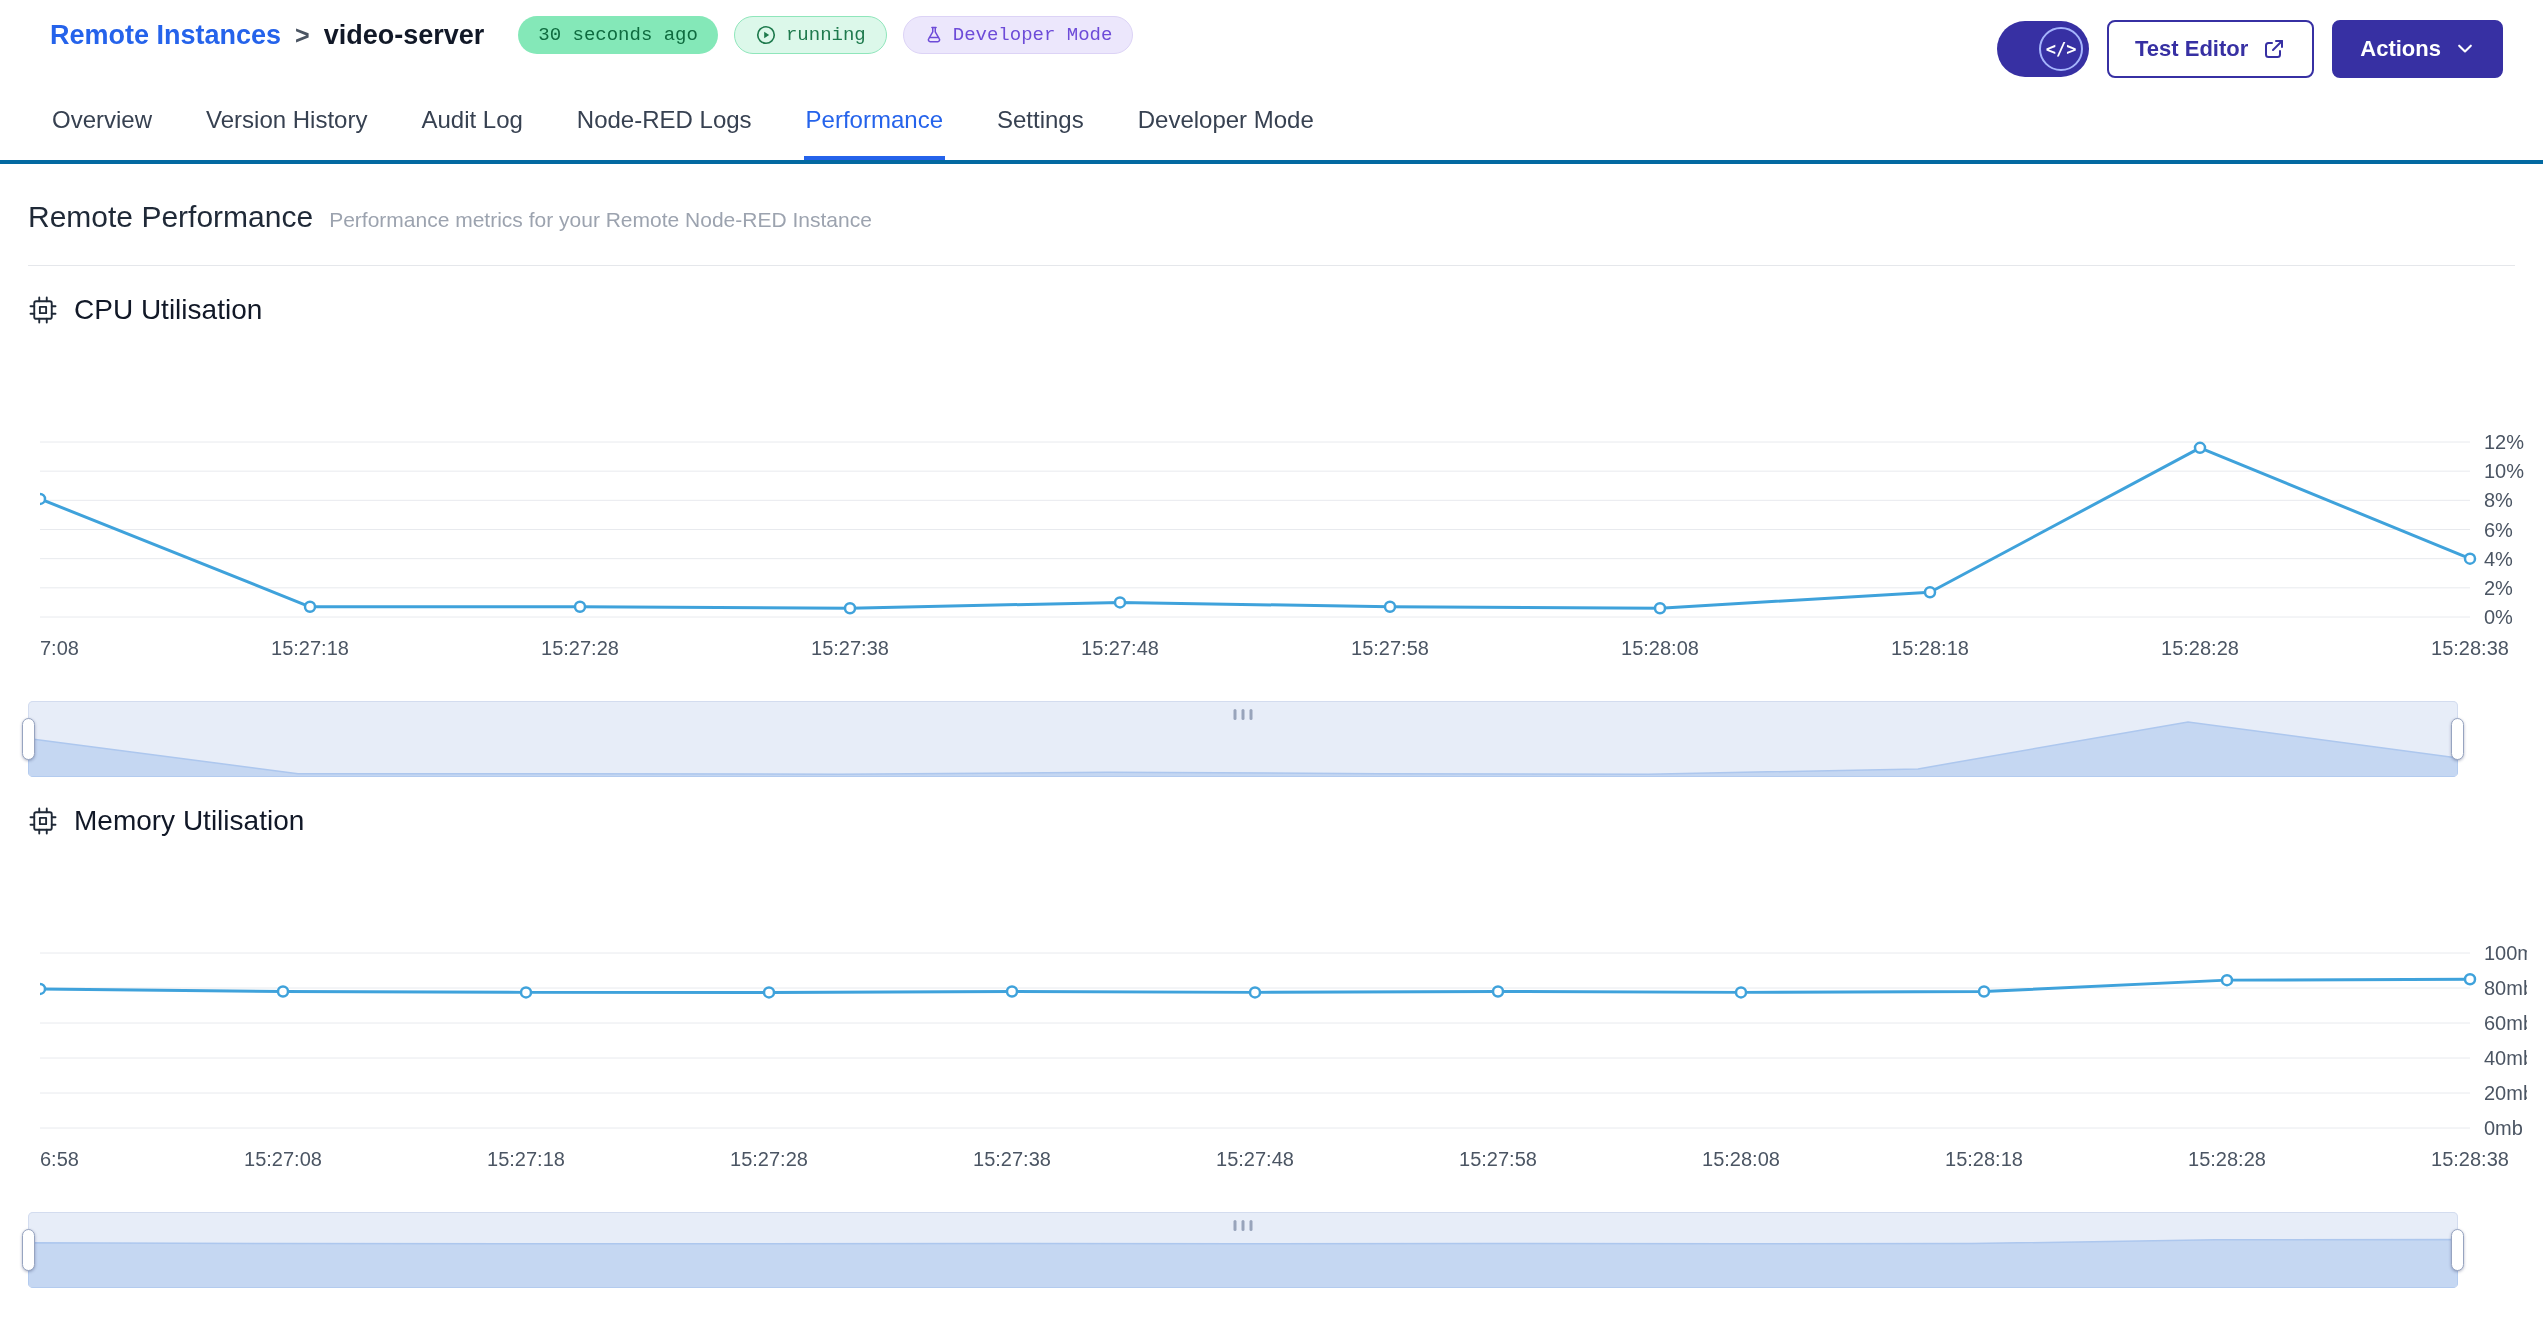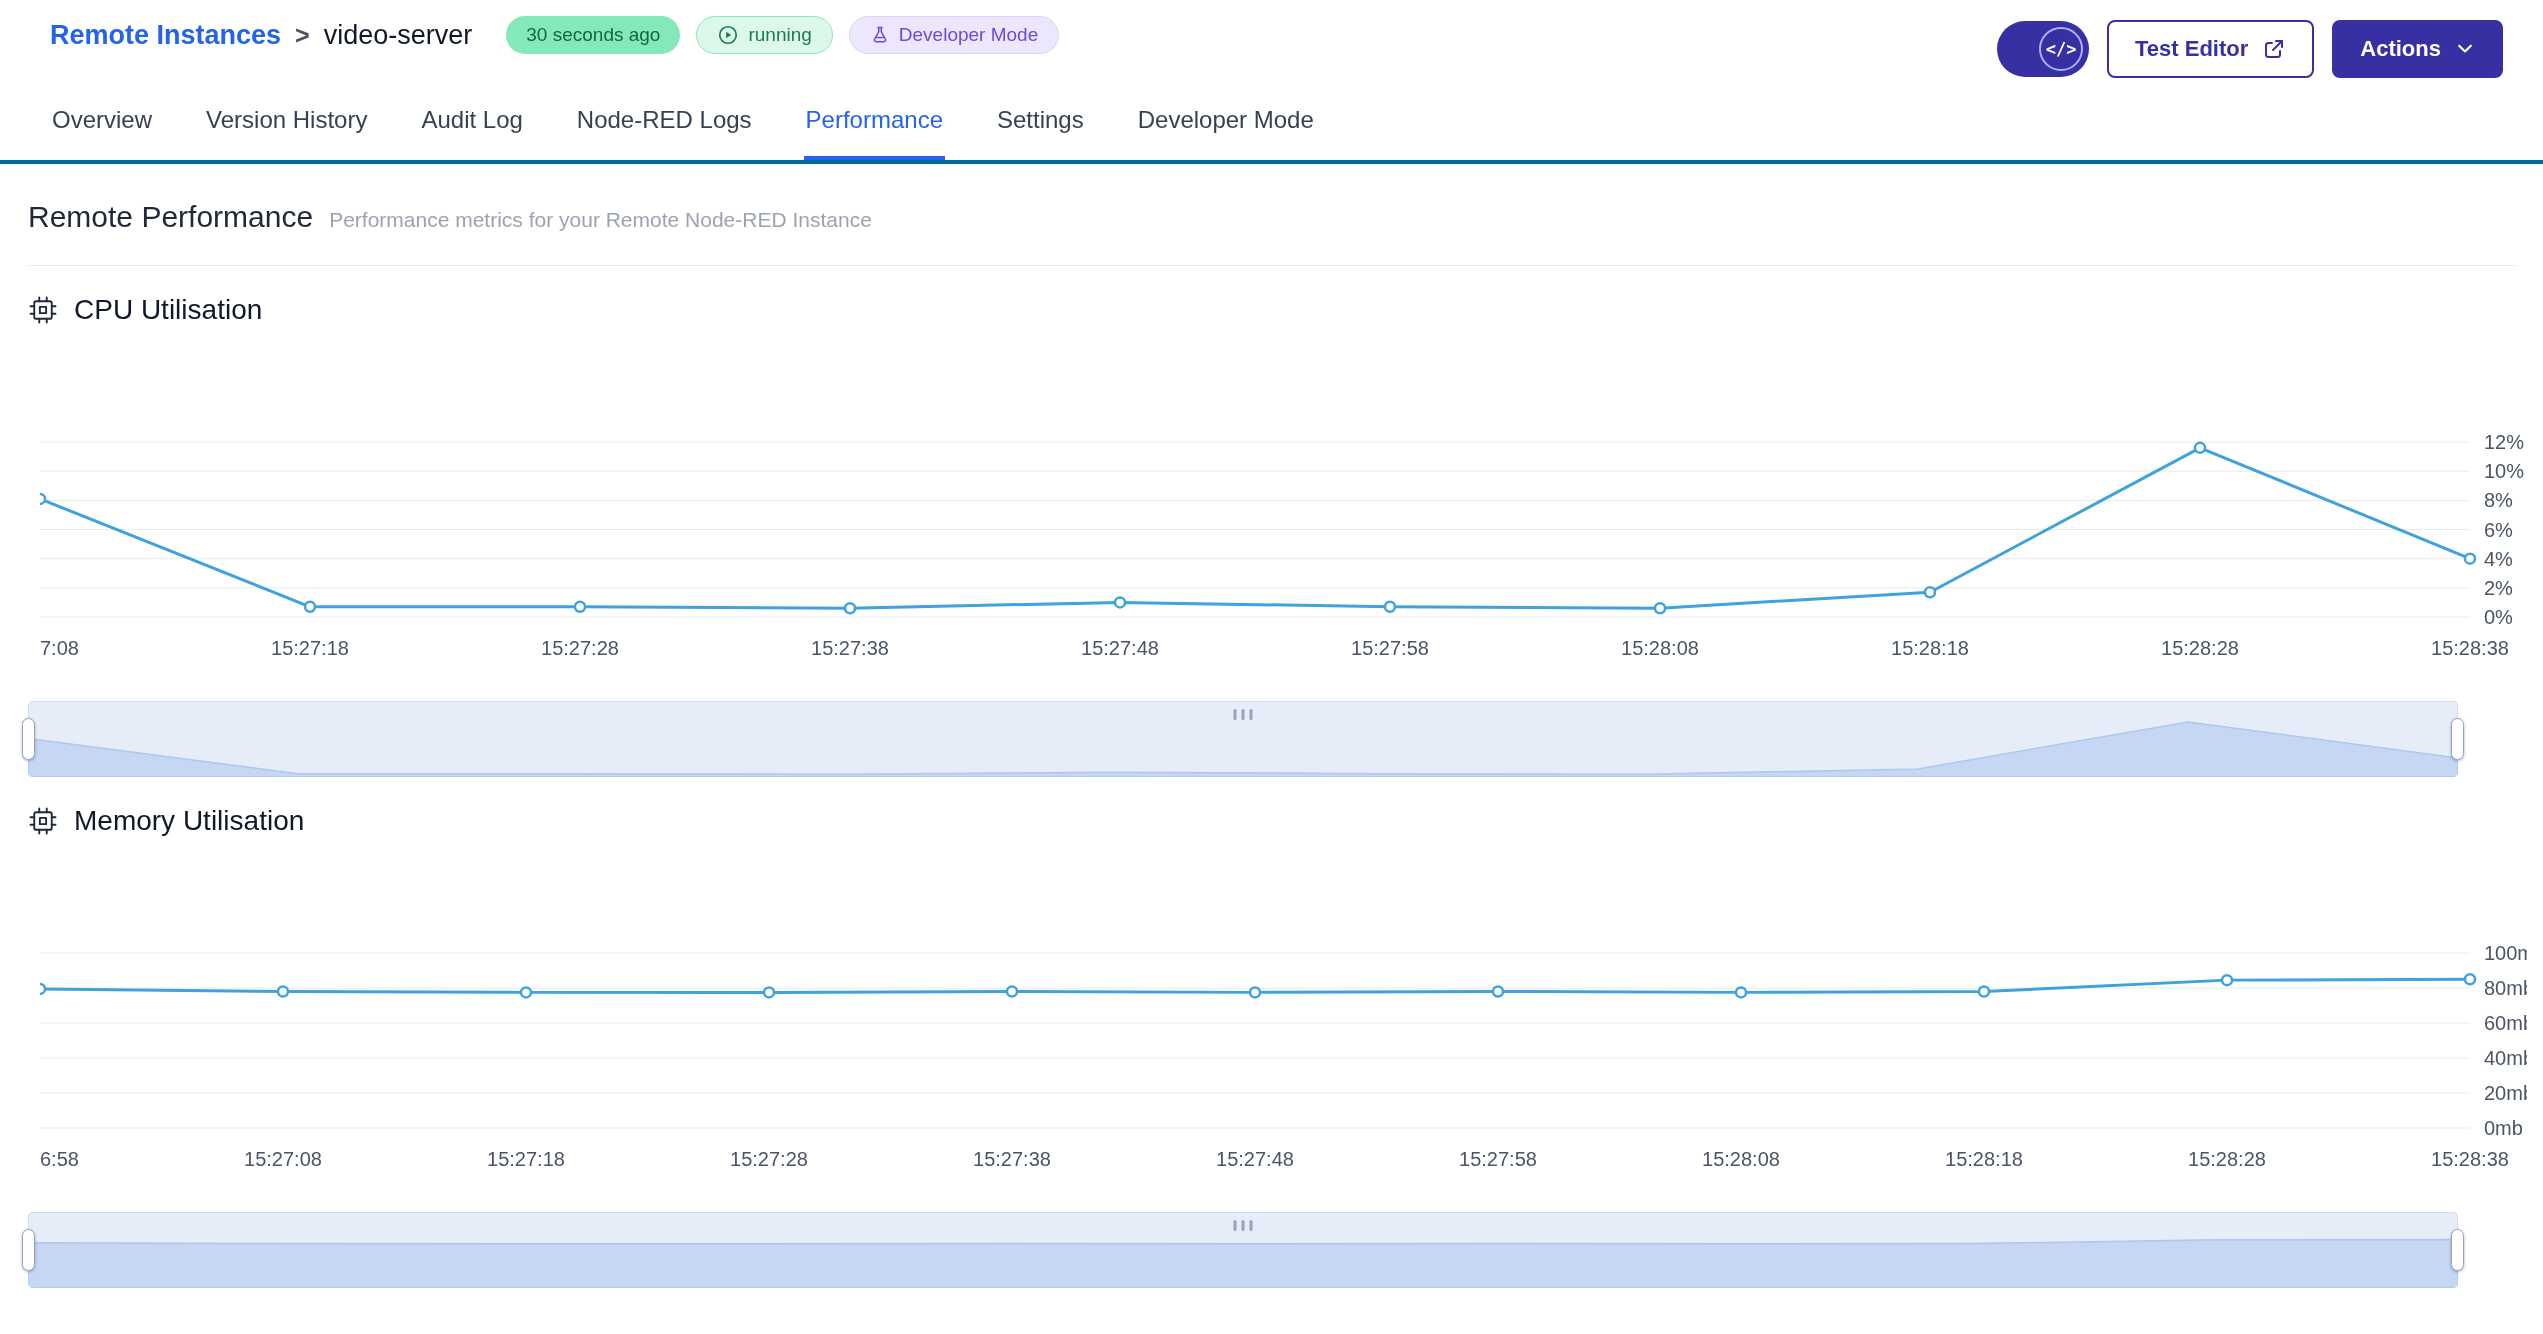--- a/index.html
+++ b/index.html
@@ -5,24 +5,24 @@
   * { box-sizing: border-box; margin: 0; padding: 0; }
   html,body { width: 2543px; height: 1334px; background:#ffffff; overflow:hidden;
     font-family: "Liberation Sans", sans-serif; color:#1F2937; }
 
   
   .header { display:flex; justify-content:space-between; align-items:flex-start;
     padding:16px 40px 0 50px; }
   .breadcrumb-row { display:flex; align-items:center; }
   .crumb-parent { color:#2563EB; font-size:27px; font-weight:700; text-decoration:none; cursor:pointer; }
   .crumb-sep { color:#4B5563; font-size:25px; font-weight:600; margin:0 14px; }
-  .crumb-current { color:#111827; font-size:27px; font-weight:400; }
+  .crumb-current { color:#111827; font-size:27px; font-weight:700; }
   .badges { display:flex; align-items:center; gap:16px; margin-left:34px; }
   .badge { height:38px; padding:0 20px; border-radius:20px; font-size:19px;
-    display:inline-flex; align-items:center; gap:9px; white-space:nowrap; }
+    display:inline-flex; align-items:center; gap:9px; white-space:nowrap;font-family:Liberation Mono, monospace; }
   .badge-green   { background:#84E8B8; color:#0E6B3F; }
   .badge-running { background:#DCF8EA; color:#1E7A4D; border:1px solid #8FE6BB; }
   .badge-devmode { background:#ECE7FC; color:#6D4BD8; border:1px solid #DCD3F6; }
   .badge svg { flex:0 0 auto; }
   .application-row { margin-top:10px; font-size:21px; color:#6B7280; }
   .application-row a { color:#3B82F6; text-decoration:none; margin-left:8px; cursor:pointer; }
 
   .header-right { display:flex; align-items:center; gap:18px; padding-top:4px; }
   .dev-toggle { width:92px; height:56px; border-radius:28px; background:#3730A3;
     position:relative; cursor:pointer; flex:0 0 auto; }

